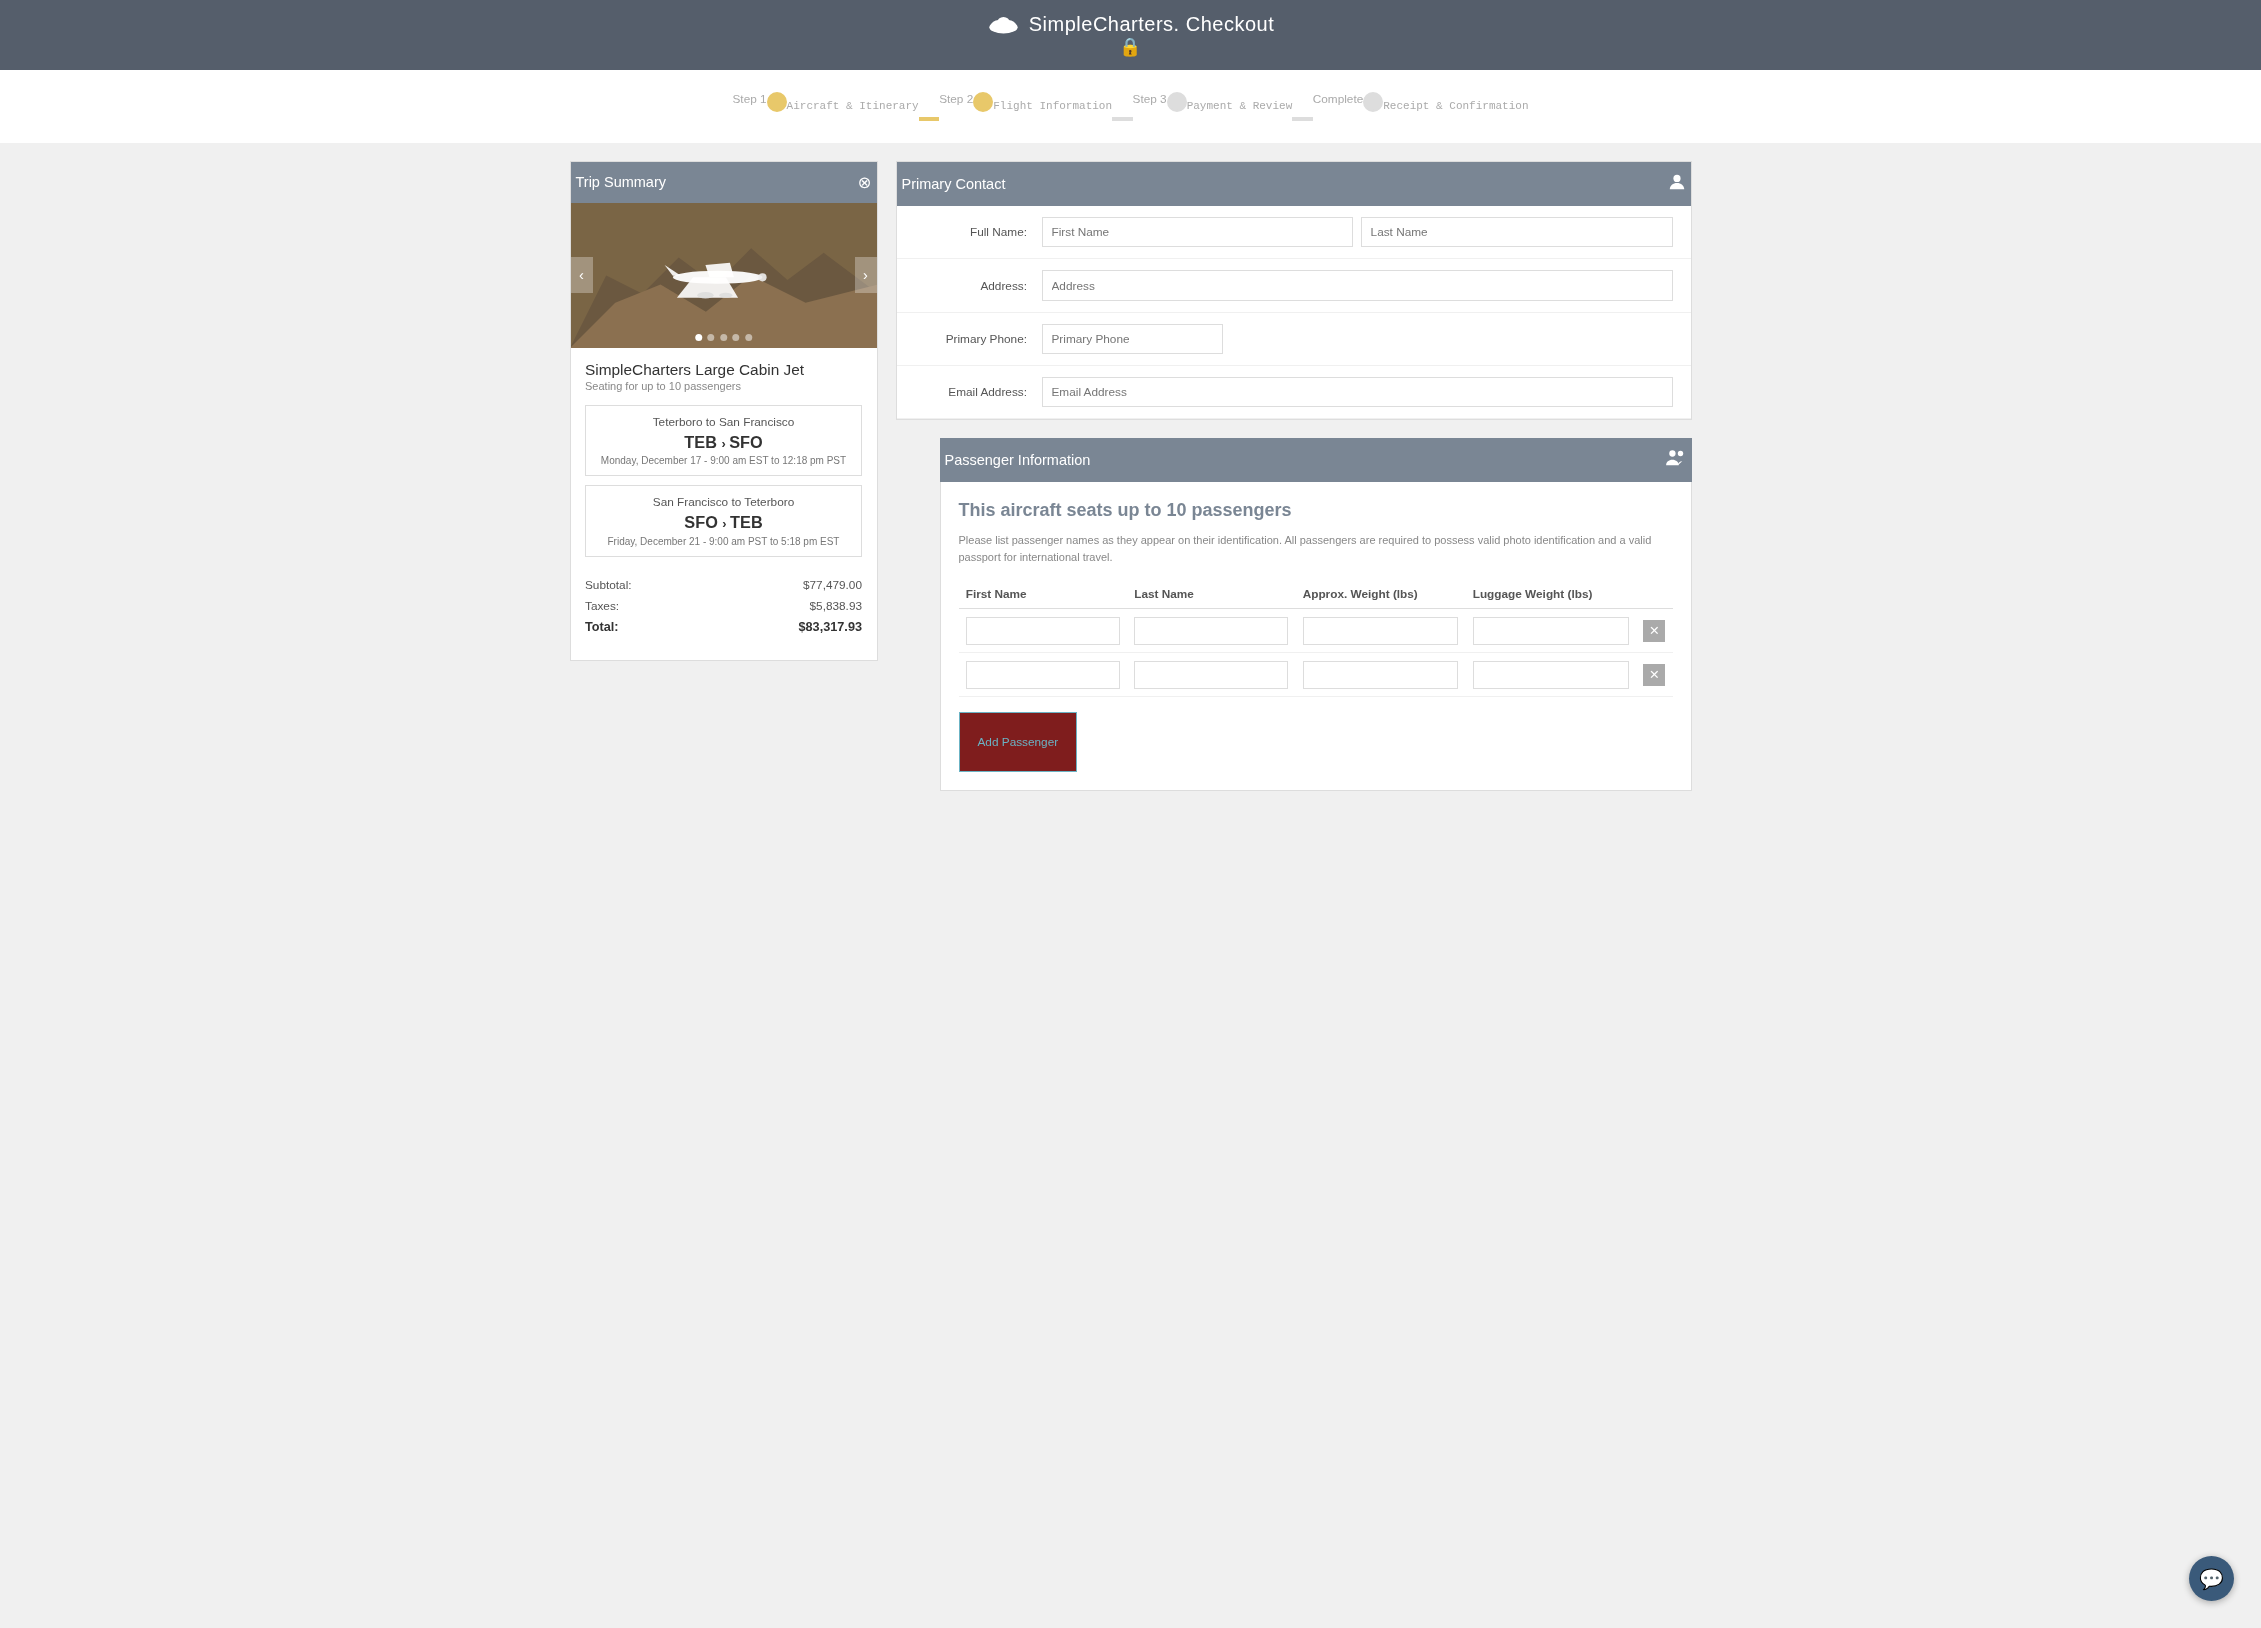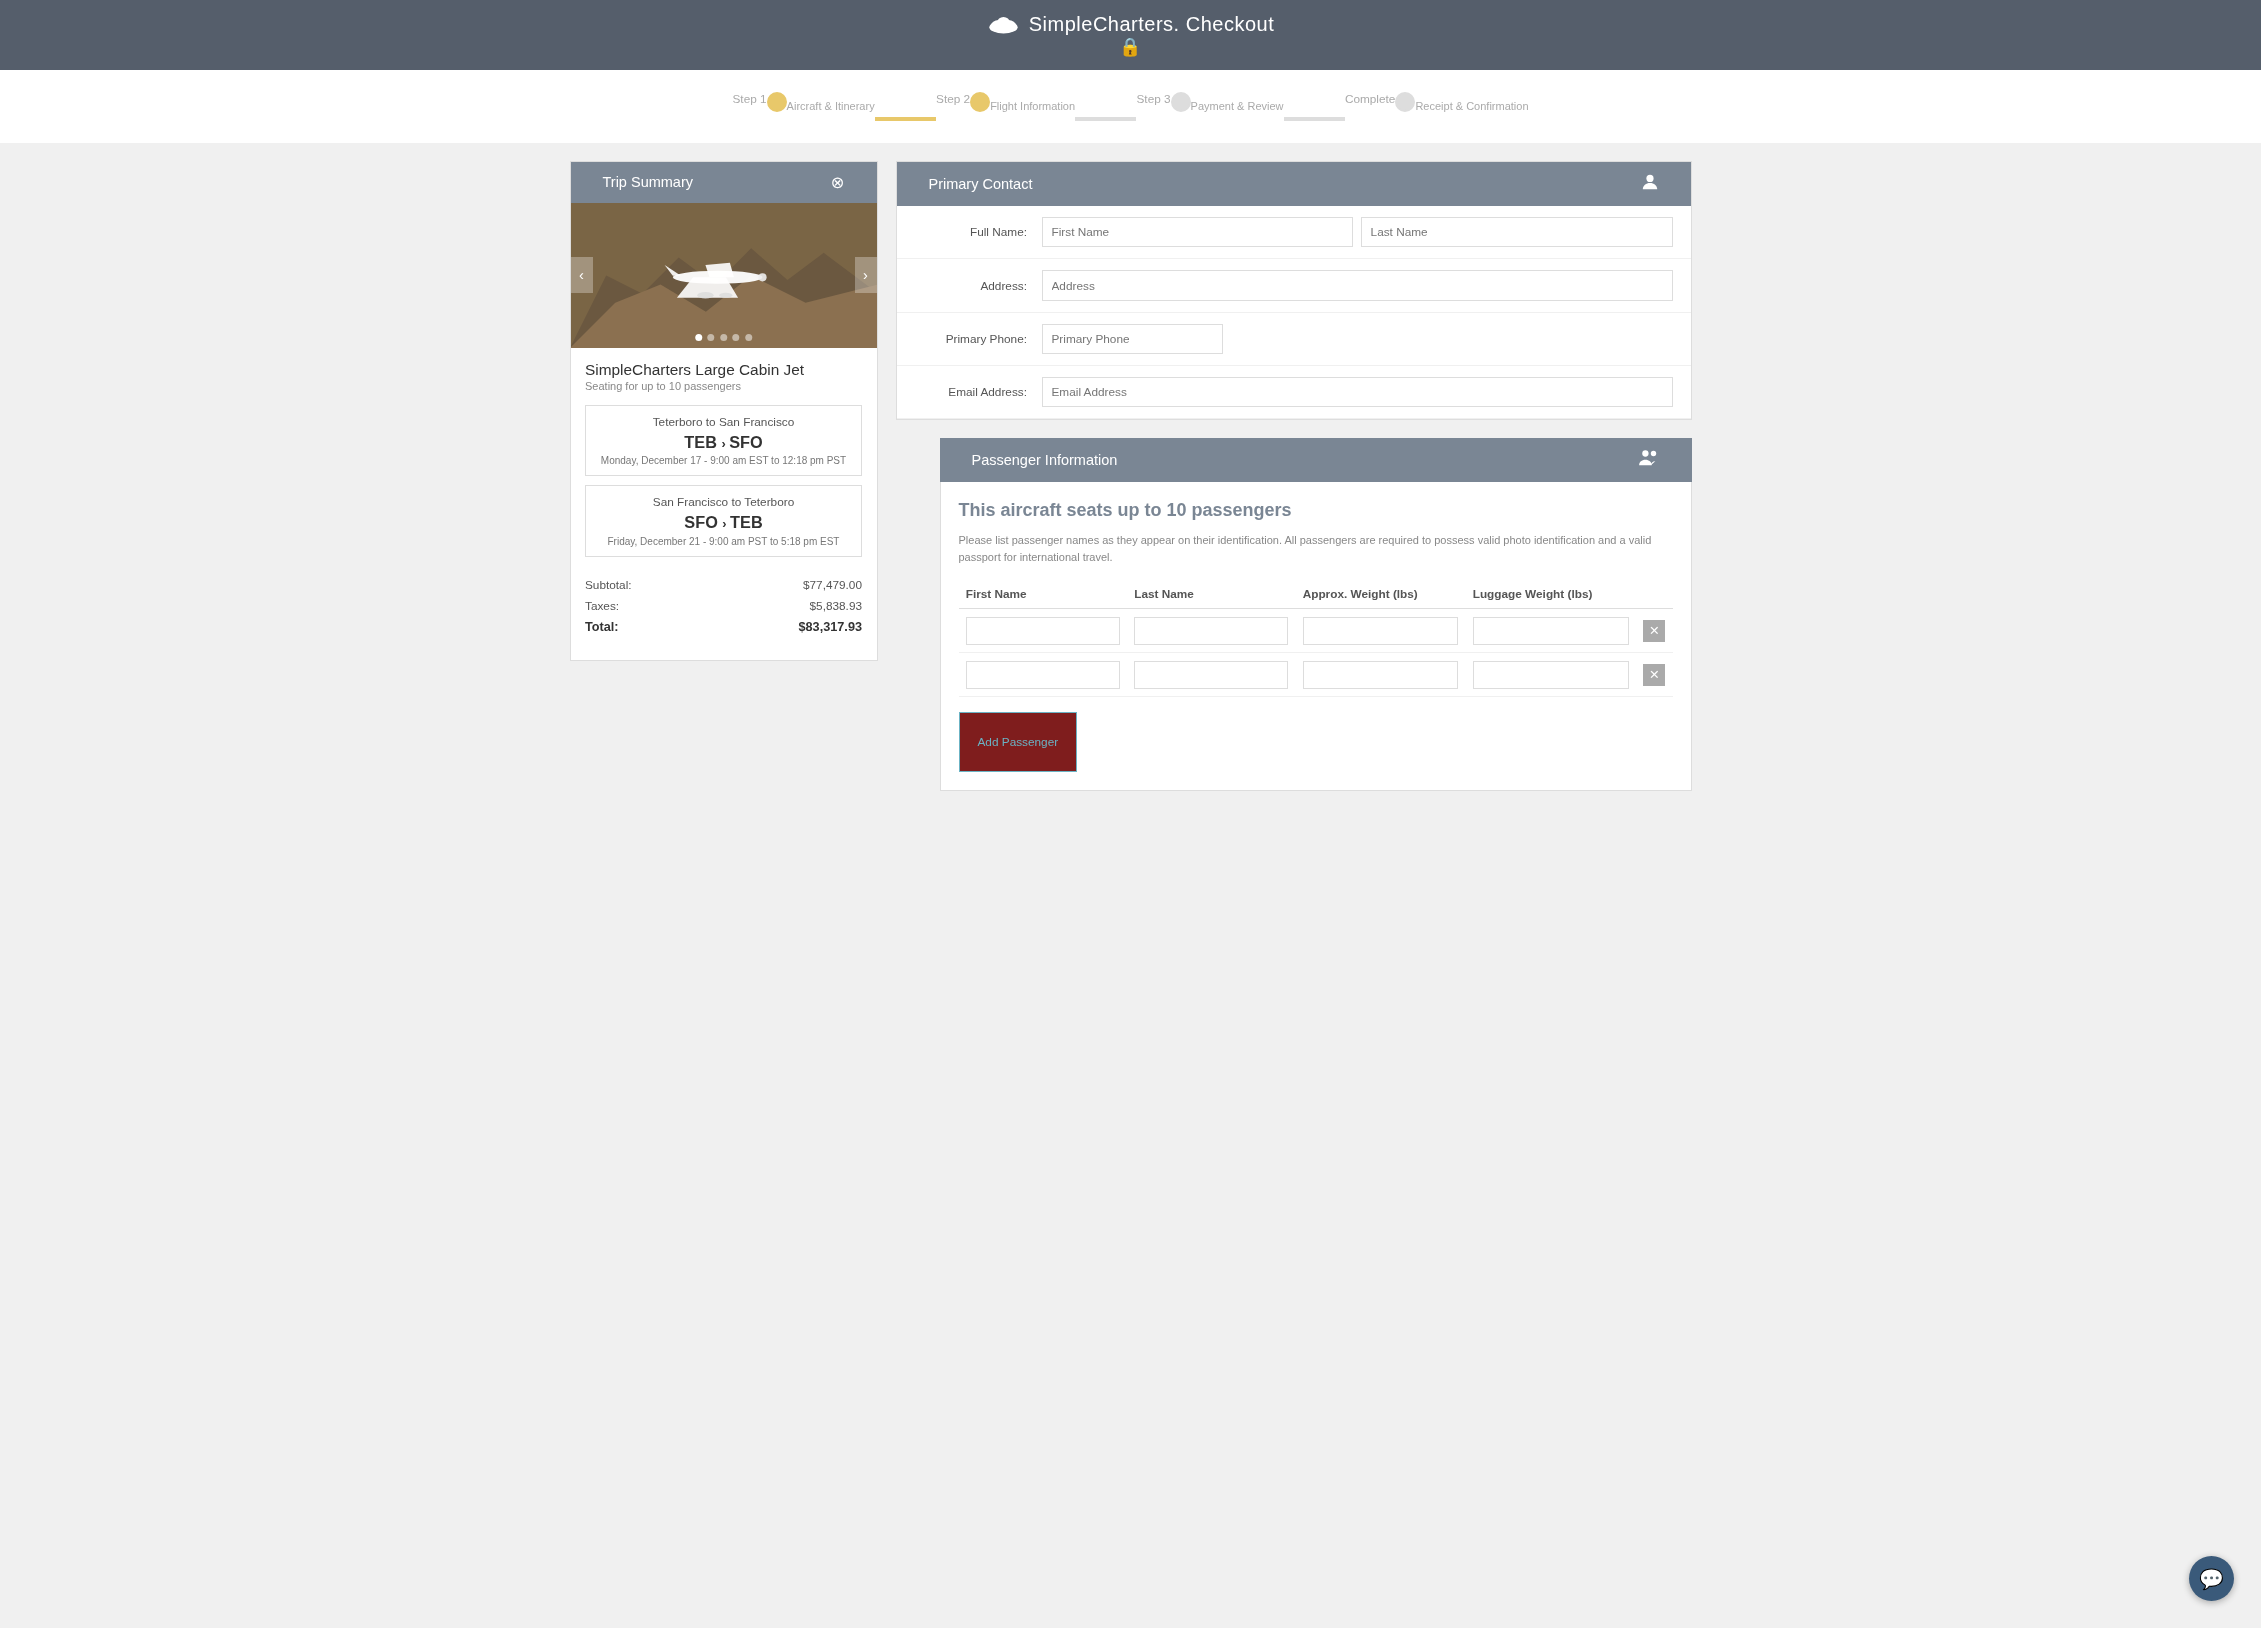--- a/index.html
+++ b/index.html
@@ -44,20 +44,21 @@
     .step-label {
       font-size: 11.8px;
       color: #888;
       margin-bottom: 7.2px;
     }
     .step-sublabel {
       font-size: 11px;
       color: #999;
       margin-top: 7.2px;
       text-align: center;
+      font-family: Liberation Mono, monospace;
     }
 
     
     .main-content {
       display: flex;
       gap: 18px;
       padding: 18px 27px;
       max-width: 1176px;
       margin: 0 auto;
     }
@@ -67,21 +68,21 @@
       width: 308px;
       flex-shrink: 0;
     }
     .panel {
       background: white;
       border: 0.9px solid #ddd;
     }
     .panel-header {
       background: #7a8694;
       color: white;
-      padding: 11px 32px;
+      padding: 11px 5px;
       display: flex;
       align-items: center;
       justify-content: space-between;
       font-size: 14.5px;
       font-weight: 400;
     }
     .panel-header-icon {
       font-size: 16.3px;
       cursor: pointer;
     }

